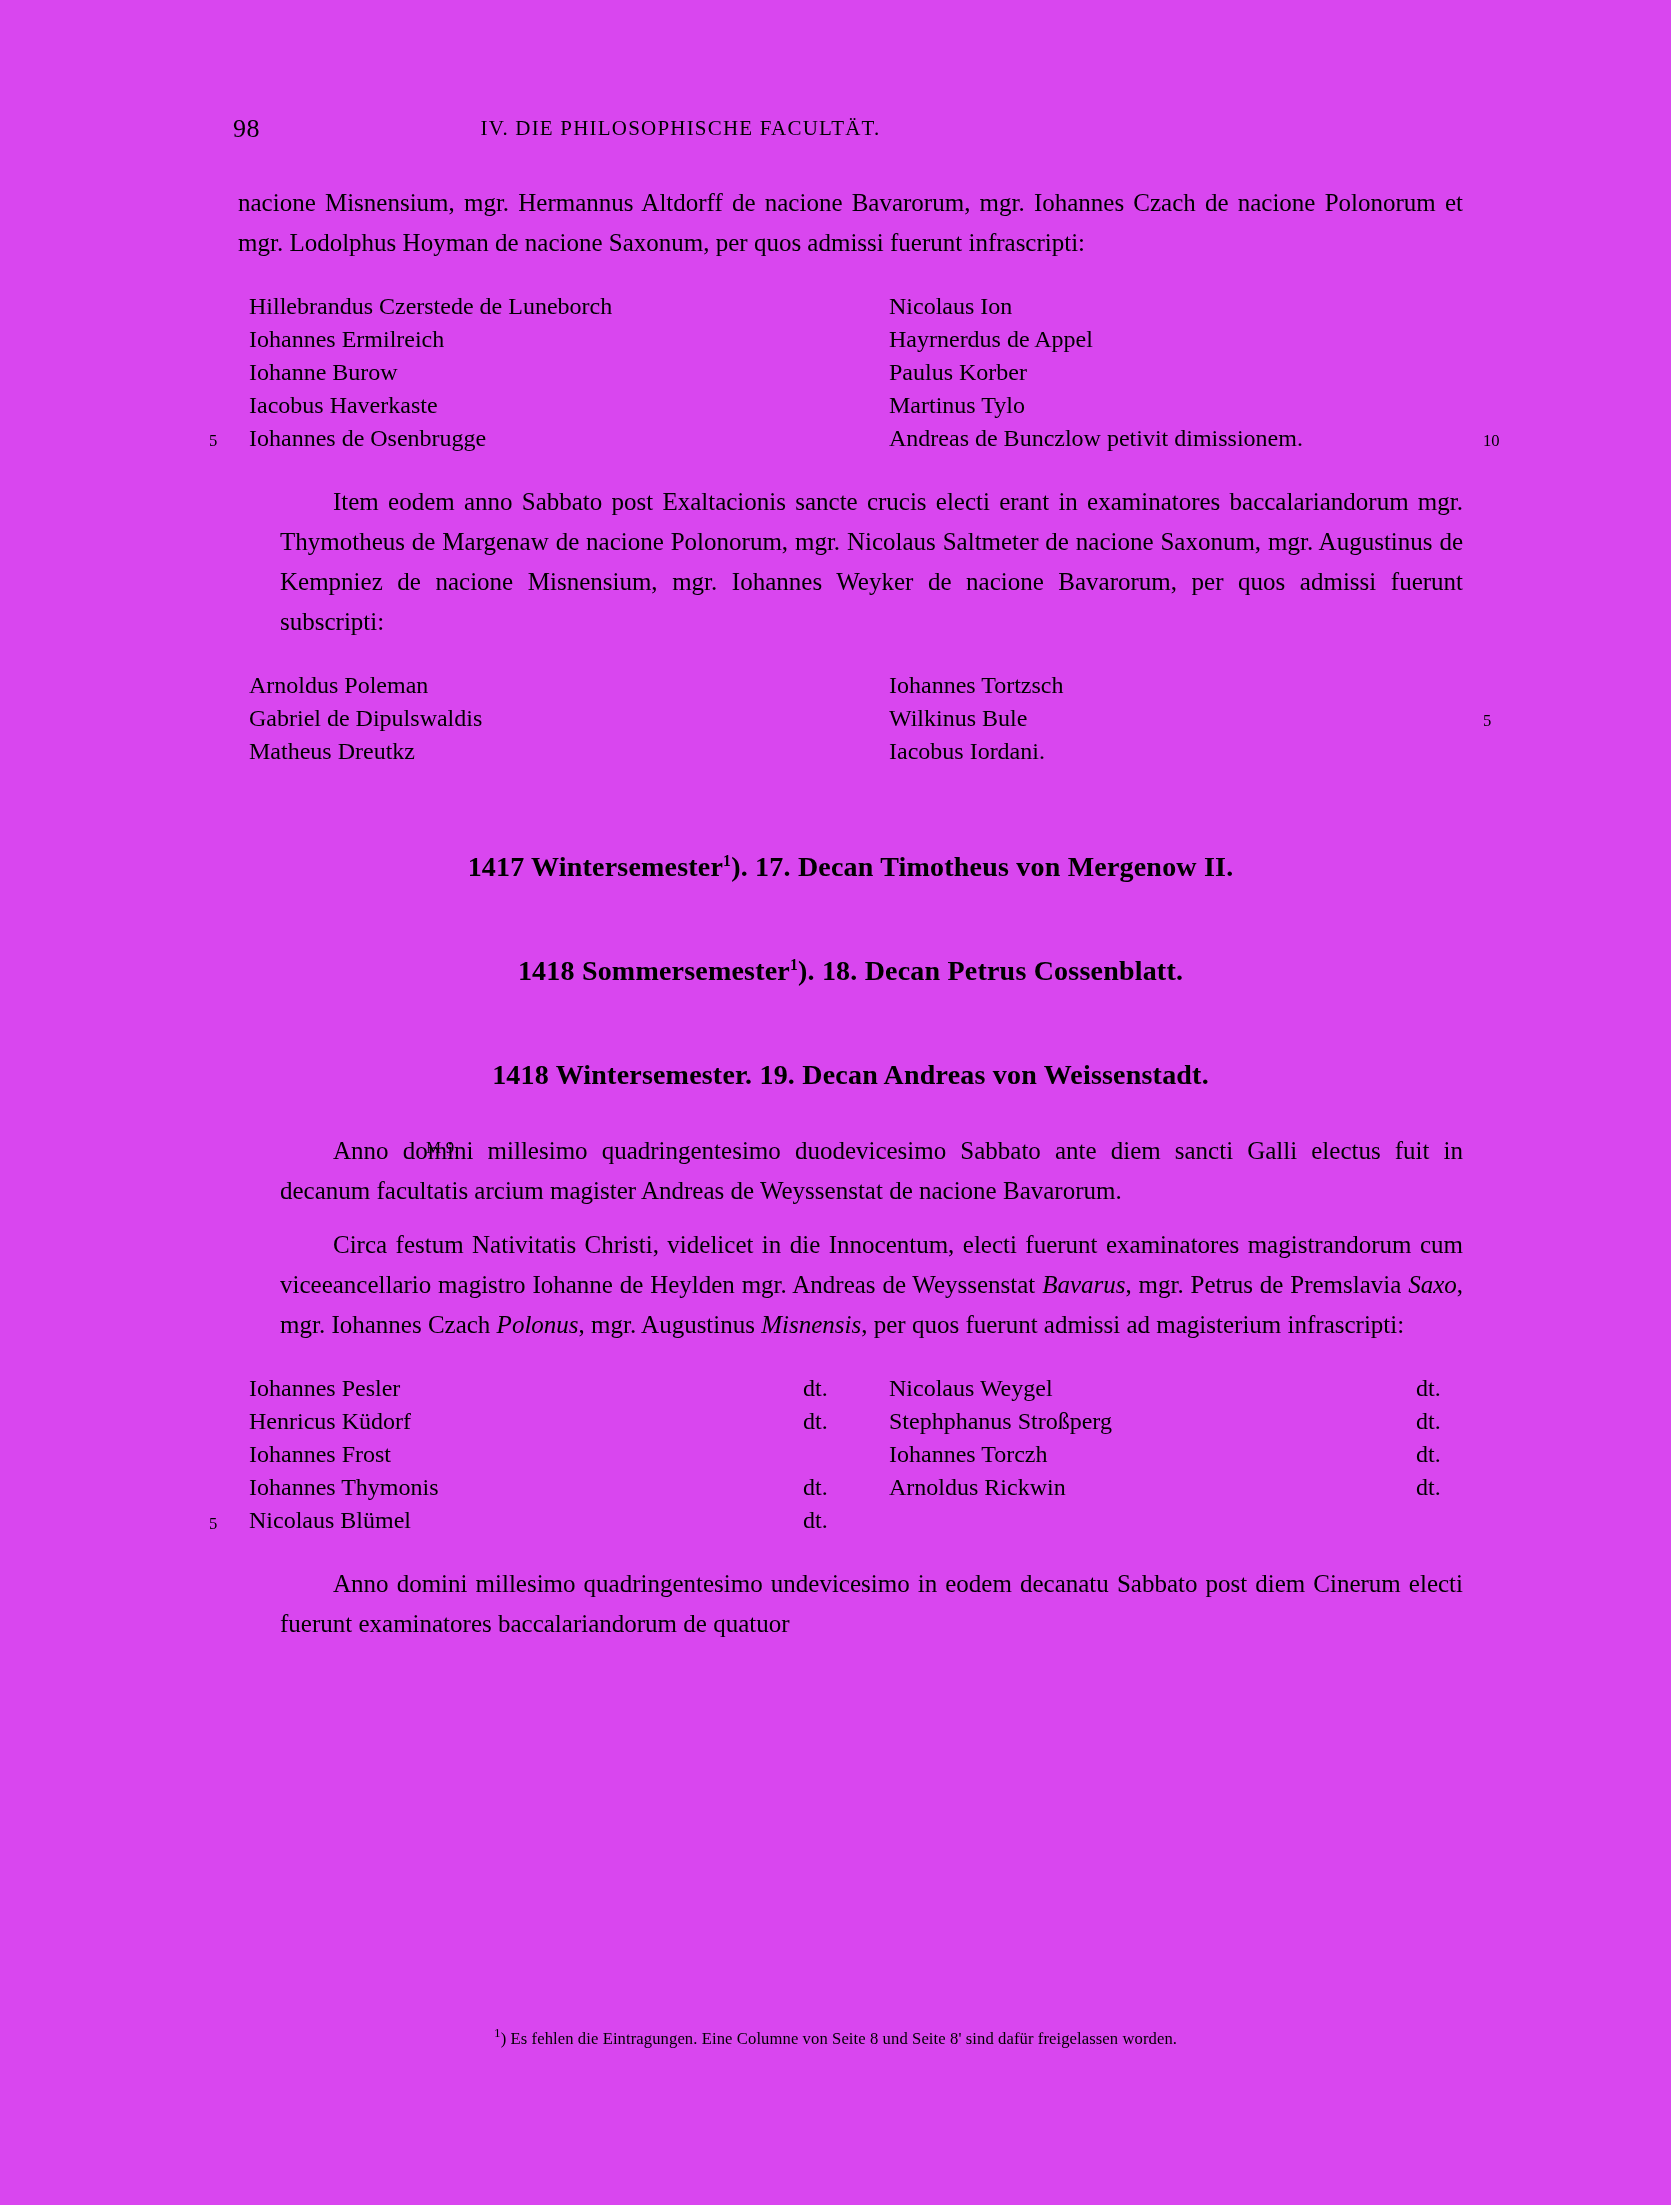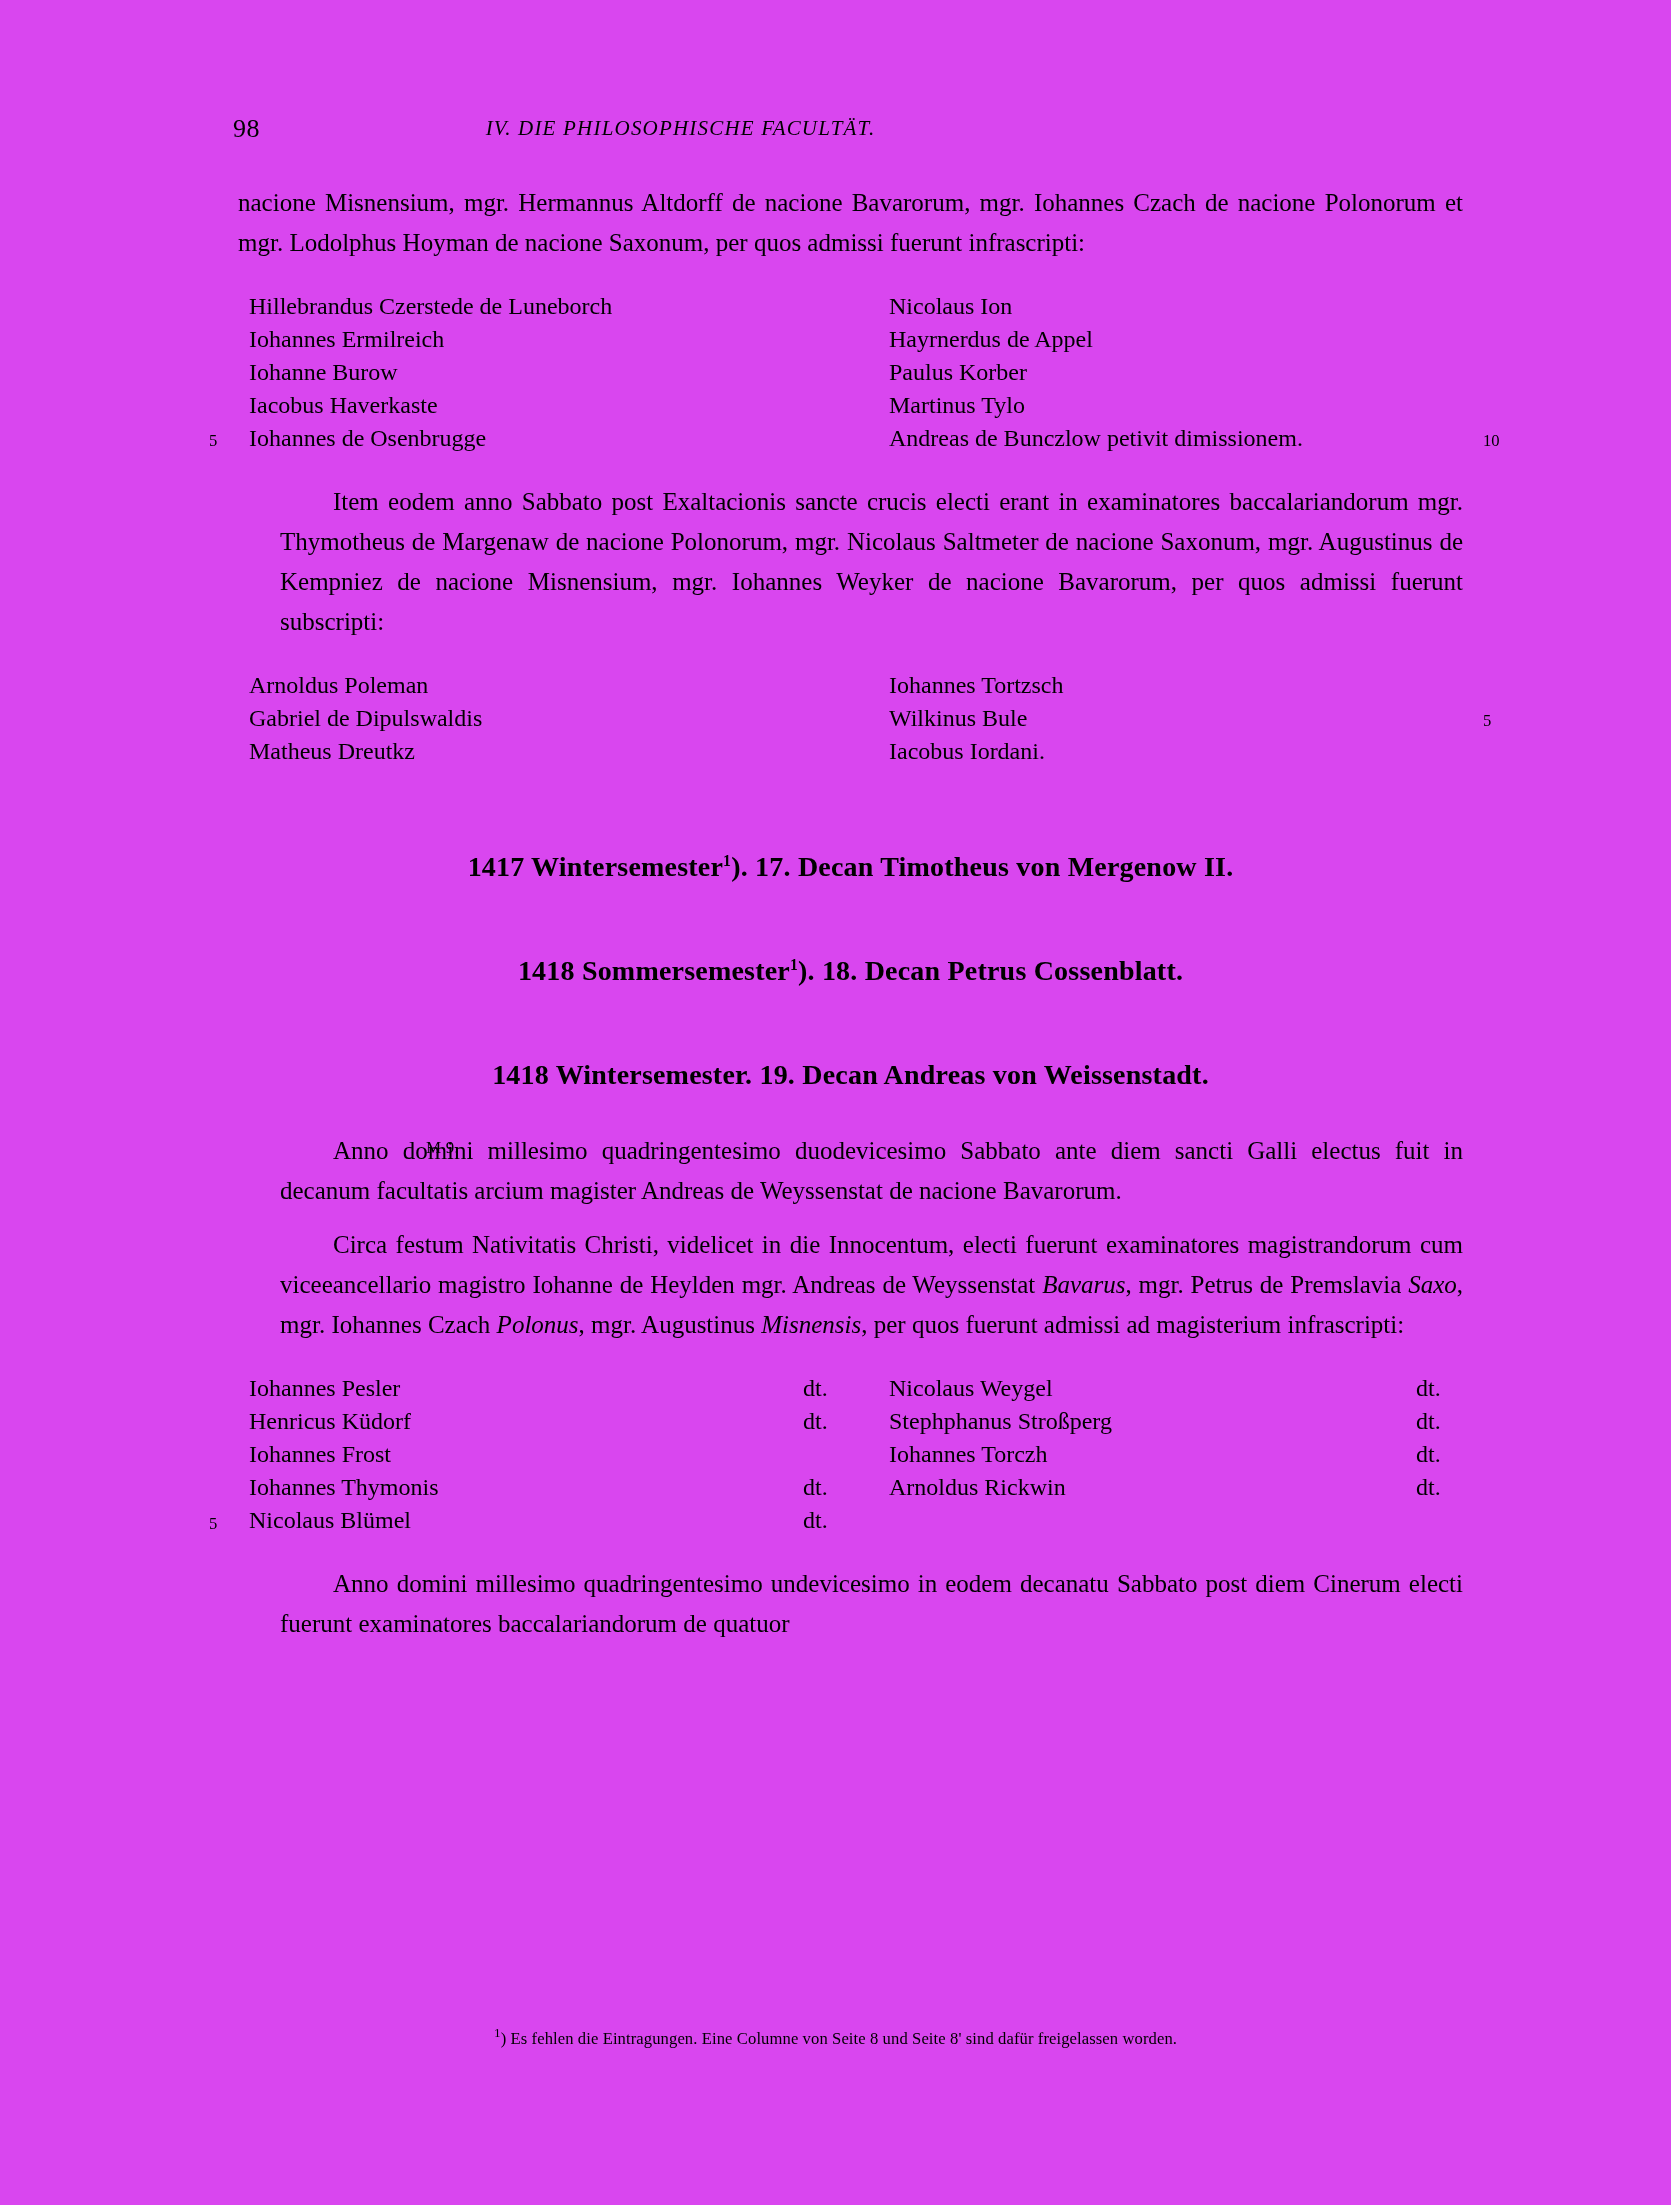--- a/index.html
+++ b/index.html
@@ -39,21 +39,20 @@
   }
   .head-title {
     position: absolute;
     left: 0;
     top: 2.2px;
     width: 1361px;
     text-align: center;
     font-size: 21px;
     letter-spacing: 1.2px;
     text-transform: uppercase;
-    font-style: italic;
   }
 
   
   .body-area {
     position: absolute;
     left: 238px;
     top: 183px;
     width: 1225px;
   }
 

